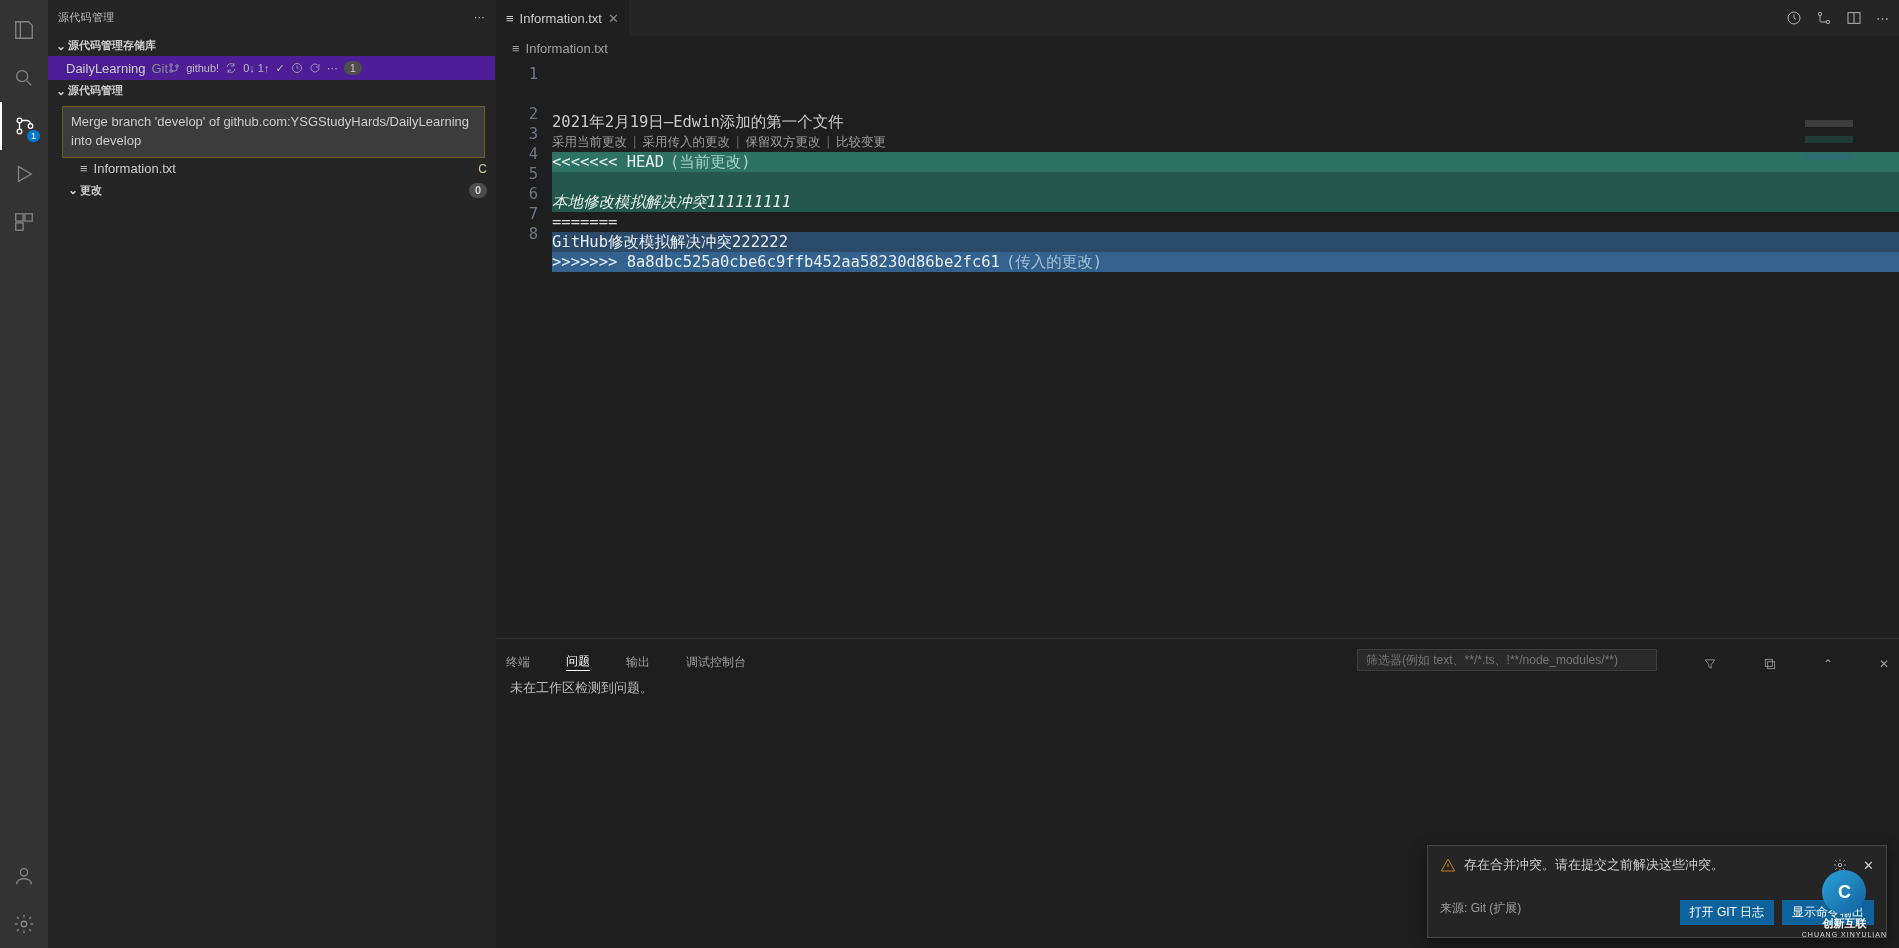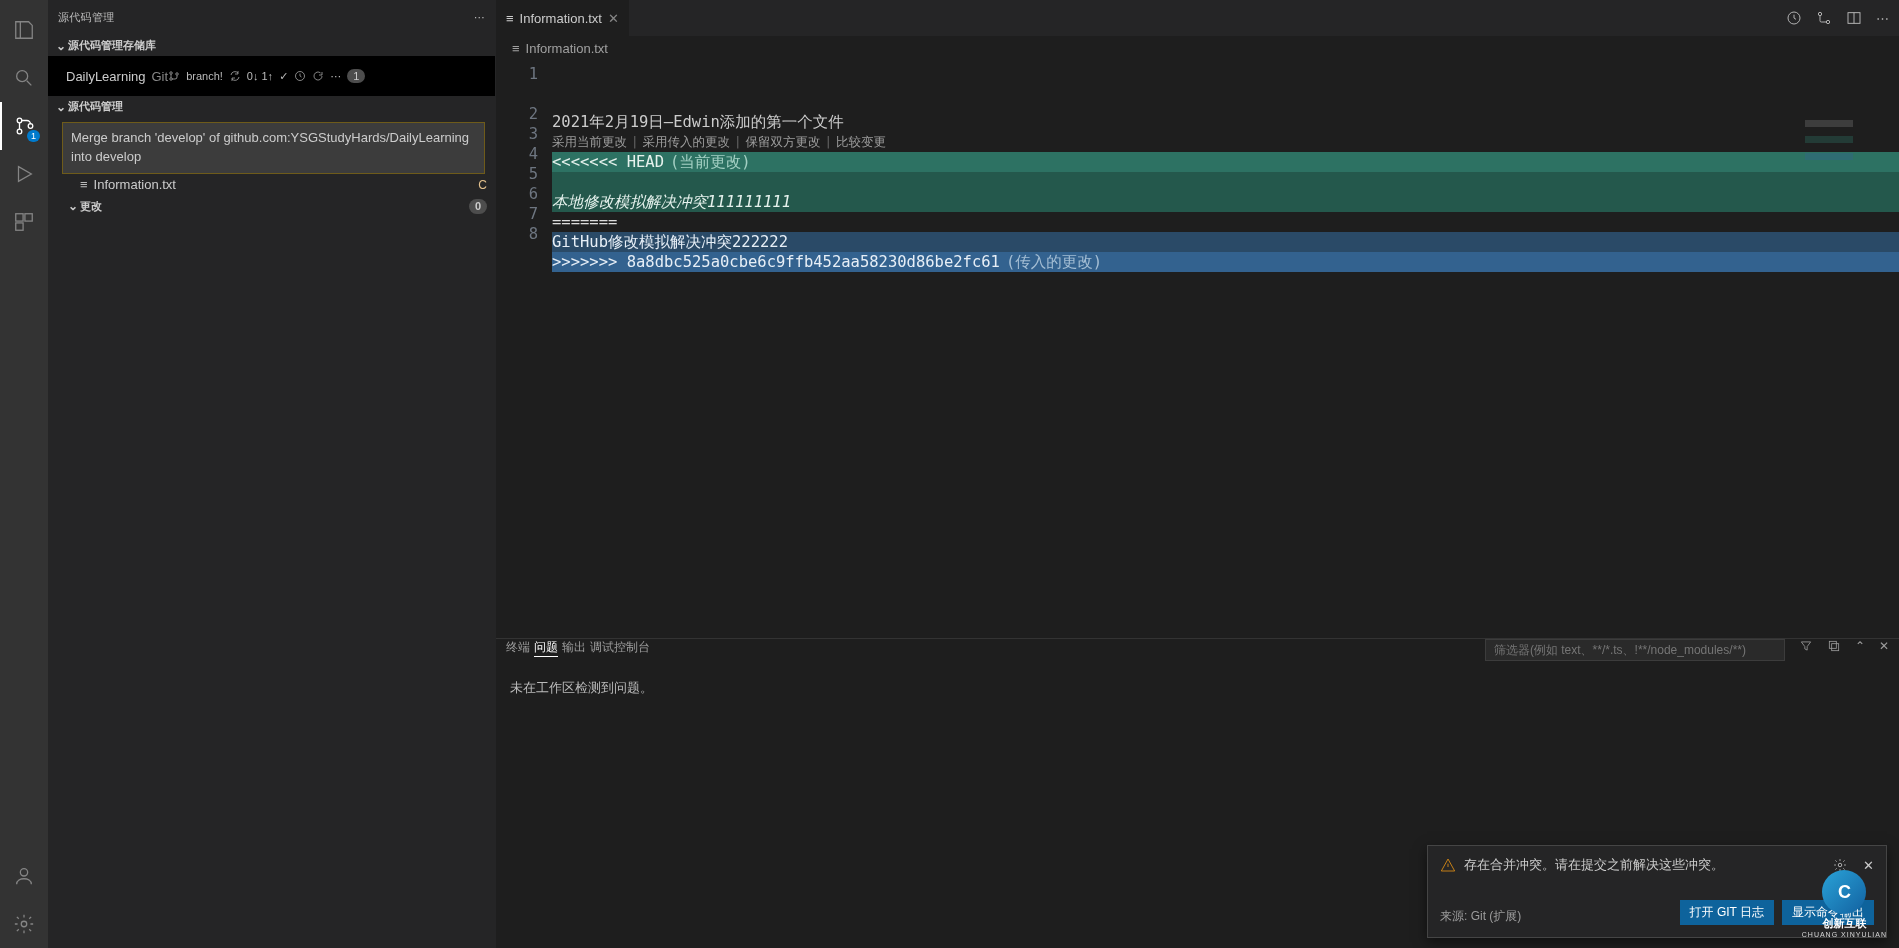--- a/index.html
+++ b/index.html
@@ -42,21 +42,21 @@
   
   .sidebar {
     width: 448px; background: var(--bg-dark); display:flex; flex-direction:column;
     border-right:1px solid #00000000;
   }
   .sidebar-title { display:flex; align-items:center; height:35px; padding:0 10px; font-size:11px; color:#bbb; letter-spacing:0.3px;}
   .sidebar-title .spacer{flex:1}
   .section-hdr { display:flex; align-items:center; padding:3px 8px 3px 6px; font-size:11px; font-weight:600; color:#ccc; cursor:pointer;}
   .section-hdr .spacer{flex:1}
   .twisty { width:14px; text-align:center; font-size:12px; color:#ccc;}
-  .repo-row { display:flex; align-items:center; height:40px; padding:0 11px 0 18px; font-size:13px; background:#000000;}
+  .repo-row { display:flex; align-items:center; height:24px; padding:0 11px 0 18px; font-size:13px; background:#4c1d95;}
   .repo-name{color:#ccc;}
   .repo-git{color:#888; margin-left:6px;}
   .repo-tools{display:flex; align-items:center; gap:6px; color:#bbb; font-size:11px;}
   .pill { background:#4d4d4d; color:#ccc; border-radius:8px; padding:0 6px; font-size:11px; line-height:14px;}
   .msgbox {
     margin:5px 10px 0 14px; border:1px solid #6e5b1a; background:#3c3c3c;
     padding:6px 8px; font-size:13px; line-height:1.45; min-height:46px;
   }
   .msg-warn {
     margin:0 10px 4px 14px; border:1px solid #6e5b1a; border-top:none;
@@ -94,36 +94,36 @@
   .actions .sep{color:#666;padding:0 4px;}
   .sep-txt{color:#ddd;}
   .minimap{position:absolute;top:4px;right:14px;width:80px;height:120px;opacity:.35;}
   .minimap .m1,.minimap .m2,.minimap .m3{position:absolute;left:0;right:40%;height:7px;}
   .minimap .m1{top:8px;background:#777;}
   .minimap .m2{top:24px;background:#2d7263;}
   .minimap .m3{top:41px;background:#33628f;}
 
   
   .panel{height:310px;background:var(--bg);border-top:1px solid #333;display:flex;flex-direction:column;}
-  .panel-tabs{display:flex;align-items:flex-start;height:32px;padding:0 10px;gap:4px;color:#9d9d9d;font-size:12px;}
+  .panel-tabs{display:flex;align-items:flex-end;height:32px;padding:0 10px;gap:36px;color:#9d9d9d;font-size:12px;}
   .panel-tabs .active{color:#fff;border-bottom:1px solid #fff;}
   .panel-tabs .spacer{flex:1}
   .filter-input{background:#2a2a2a;border:1px solid #3c3c3c;color:#ccc;padding:3px 8px;font-size:12px;width:300px;}
   .panel-body{flex:1;padding:8px 14px;color:#bbb;font-size:13px;}
 
   
   .toast{
     position:absolute; right:12px; bottom:10px; width:460px; background:#252526;
     border:1px solid #454545; box-shadow:0 4px 12px rgba(0,0,0,.5);
     padding:10px 12px 12px 12px; z-index:10;
   }
   .toast-top{display:flex;align-items:center;gap:8px;}
   .warn-ico{color:var(--warn);}
   .toast-top .spacer{flex:1}
-  .toast-src{font-size:12px;color:#9d9d9d;margin-top:26px;display:flex;align-items:flex-end;}
+  .toast-src{font-size:12px;color:#9d9d9d;margin-top:26px;display:flex;align-items:flex-start;}
   .toast-src .spacer{flex:1}
   .btn{background:var(--btn-blue);color:#fff;border:none;padding:4px 10px;font-size:12px;cursor:pointer;margin-left:8px;}
   .watermark{
     position:absolute; right:12px; bottom:10px; z-index:20; pointer-events:none;
     display:flex; flex-direction:column; align-items:center; color:#fff;
   }
   .wm-circle{width:44px;height:44px;border-radius:50%;background:linear-gradient(135deg,#2aa3d8,#1261a0);display:flex;align-items:center;justify-content:center;font-weight:700;font-size:18px;}
 </style>
 </head>
 <body>
@@ -208,21 +208,21 @@
     <span class="spacer"></span>
     <span class="repo-tools">
       <span class="ico">
           <svg width="12" height="12" viewBox="0 0 24 24">
             <circle cx="6" cy="6" r="2.5"></circle>
             <circle cx="6" cy="18" r="2.5"></circle>
             <circle cx="18" cy="8" r="2.5"></circle>
             <path d="M6 8.5v7M8 18h6a4 4 0 0 0 4-4v-3"></path>
           </svg>
         </span>
-      <span>branch!</span>
+      <span>github!</span>
       <span class="ico">
           <svg width="12" height="12" viewBox="0 0 24 24">
             <path d="M4 10a8 8 0 0 1 14-4M20 14a8 8 0 0 1-14 4"></path>
             <path d="M18 2v6h-6M6 22v-6h6"></path>
           </svg>
         </span>
       <span>0↓ 1↑</span>
       <span class="ico">✓</span>
       <span class="ico">
           <svg width="12" height="12" viewBox="0 0 24 24">

